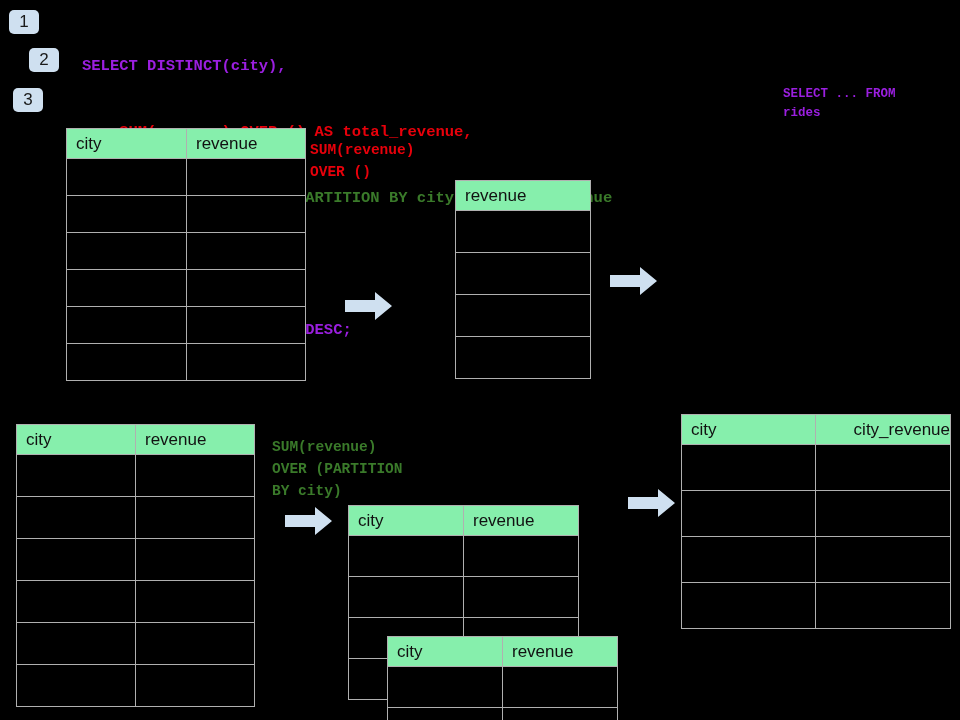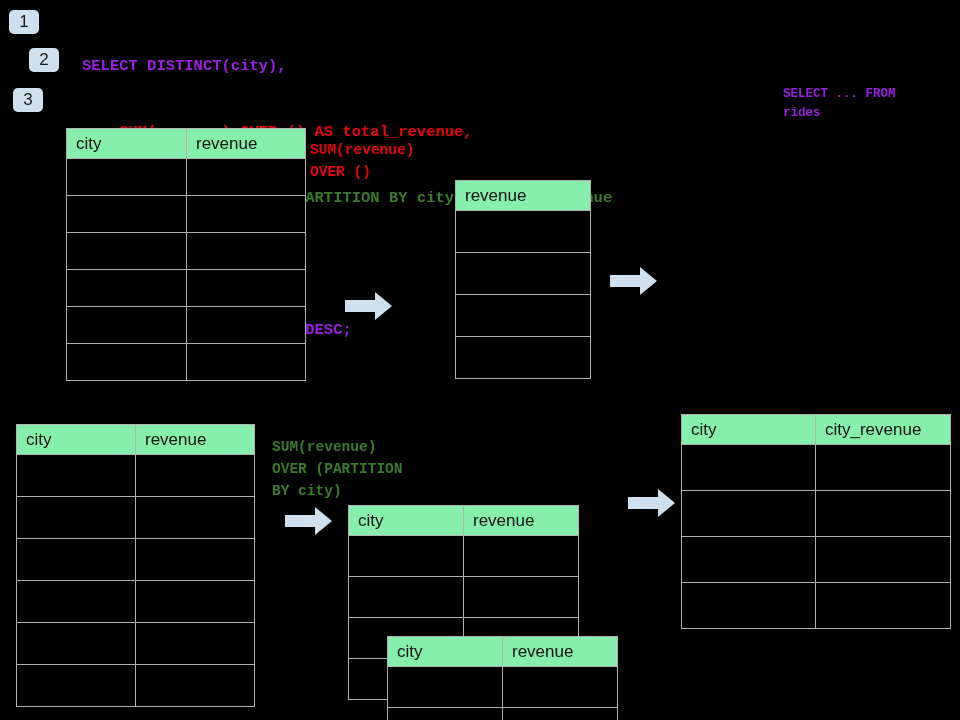--- a/index.html
+++ b/index.html
@@ -280,21 +280,21 @@
   <div class="arrow" style="left:628px; top:488px; z-index:3;">
     <svg width="48" height="30" viewBox="0 0 48 30">
       <polygon points="0,9 30,9 30,1 47,15 30,29 30,21 0,21" fill="#cfe0f0"></polygon>
     </svg>
   </div>
 
   <table class="tbl" style="left:681px; top:414px; width:269px; z-index:4;">
     <tbody>
         <tr>
       <th style="width:134px;">city</th>
-      <th style="width:135px;">city_revenue</th>
+      <th style="width:135px;text-align:right;">city_revenue</th>
     </tr>
     <tr>
           <td style="height:45px;"></td>
           <td></td>
         </tr>
     <tr>
           <td style="height:45px;"></td>
           <td></td>
         </tr>
     <tr>

